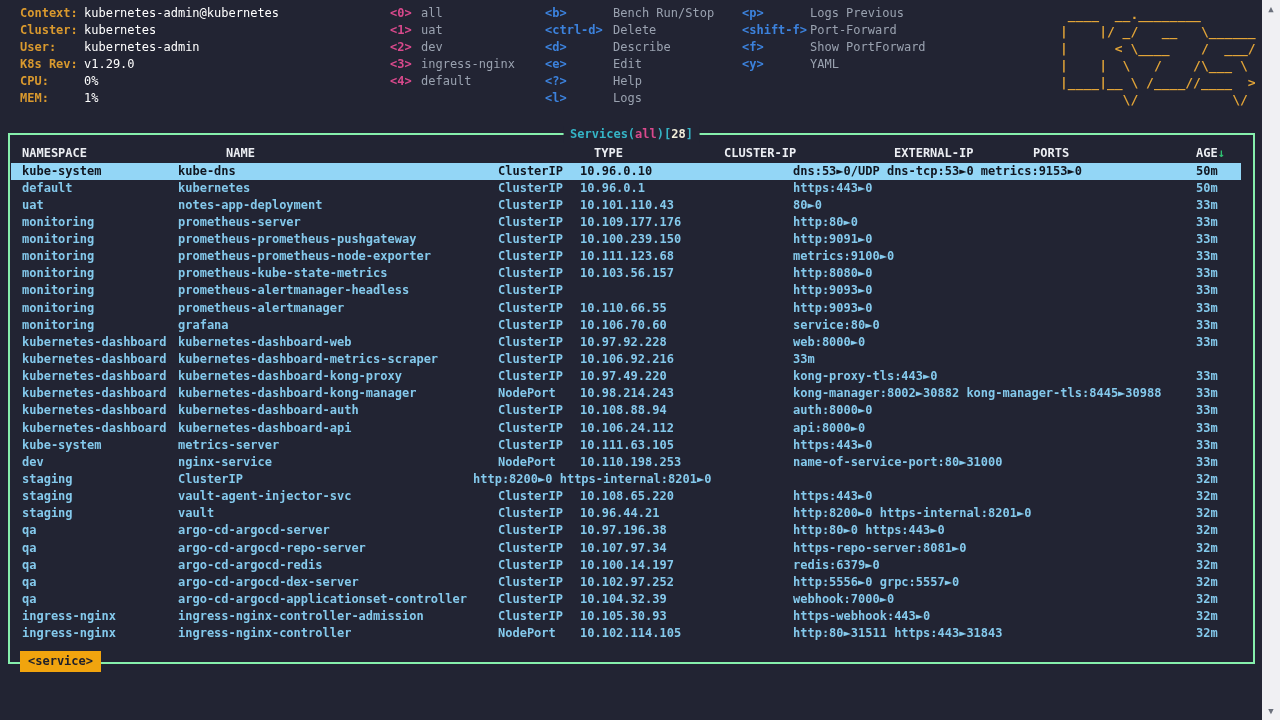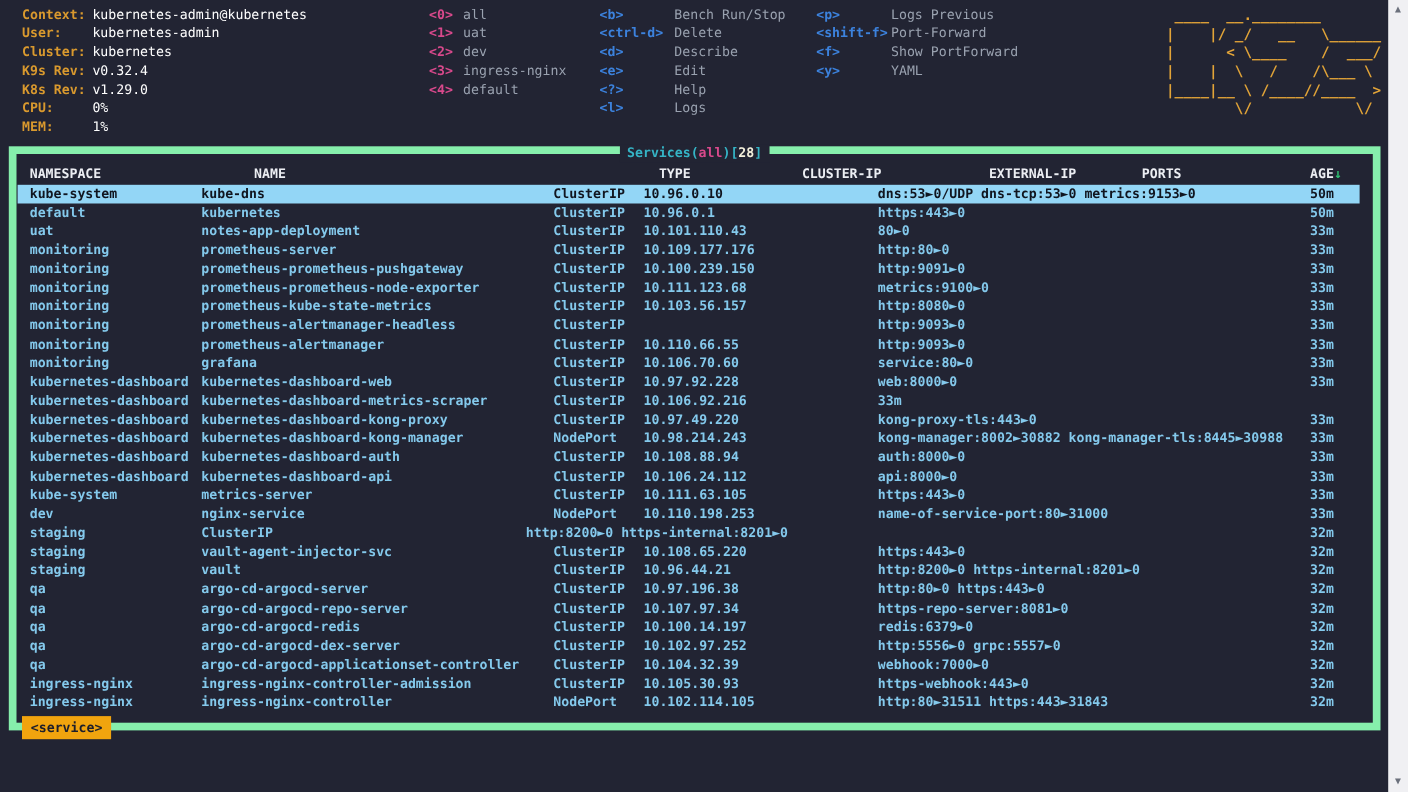--- a/index.html
+++ b/index.html
@@ -31,21 +31,21 @@
     position:absolute; left:1060px; top:6px;
     color:#e2a438; font-weight:bold;
     font-family:"DejaVu Sans Mono", monospace;
     font-size:13px; line-height:17px; white-space:pre;
   }
 
   
   .tbox {
     position:absolute; left:8px; top:133px;
     width:1247px; height:531px;
-    border:7px solid #86efac;
+    border:2px solid #86efac;
   }
   .ttitle {
     position:absolute; top:-9px; left:50%; transform:translateX(-50%);
     background:#222433; padding:0 7px;
     font-weight:bold; white-space:nowrap; line-height:17px;
   }
   .ttitle .teal   { color:#35b4c6; }
   .ttitle .scope  { color:#d9498c; }
   .ttitle .count  { color:#f3efdb; }
 
@@ -84,23 +84,22 @@
     position:absolute; left:0; width:18px; height:14px;
     color:#6b707c; font-size:9px; text-align:center; line-height:14px;
   }
   .sb-up { top:2px; } .sb-down { bottom:2px; }
 </style>
 </head>
 <body>
 
 <div class="info-panel">
     <div class="info-row"><span class="lbl">Context:</span><span class="val">kubernetes-admin@kubernetes</span></div>
+    <div class="info-row"><span class="lbl">Cluster:</span><span class="val">kubernetes</span></div>
     <div class="info-row"><span class="lbl">User:</span><span class="val">kubernetes-admin</span></div>
-    <div class="info-row"><span class="lbl">Cluster:</span><span class="val">kubernetes</span></div>
-    <div class="info-row"><span class="lbl">K9s Rev:</span><span class="val">v0.32.4</span></div>
     <div class="info-row"><span class="lbl">K8s Rev:</span><span class="val">v1.29.0</span></div>
     <div class="info-row"><span class="lbl">CPU:</span><span class="val">0%</span></div>
     <div class="info-row"><span class="lbl">MEM:</span><span class="val">1%</span></div>
   </div>
 
 <div class="hk-col hk-col1">
     <div class="hk-row"><span class="key">&lt;0&gt;</span><span class="act">all</span></div>
     <div class="hk-row"><span class="key">&lt;1&gt;</span><span class="act">uat</span></div>
     <div class="hk-row"><span class="key">&lt;2&gt;</span><span class="act">dev</span></div>
     <div class="hk-row"><span class="key">&lt;3&gt;</span><span class="act">ingress-nginx</span></div>

